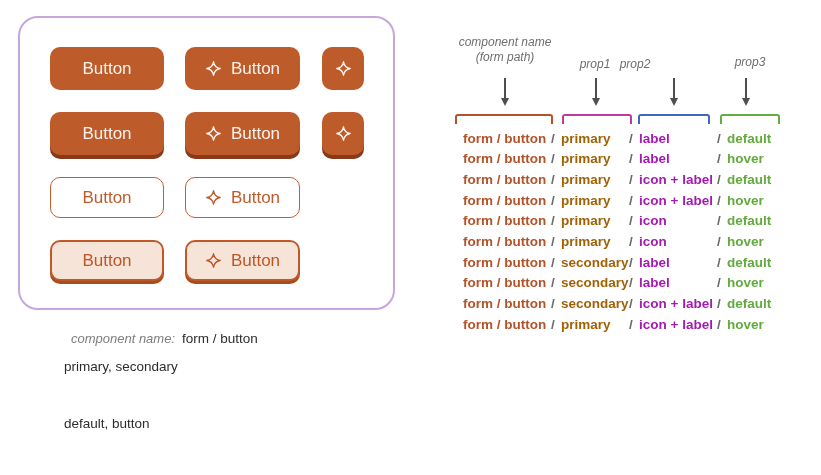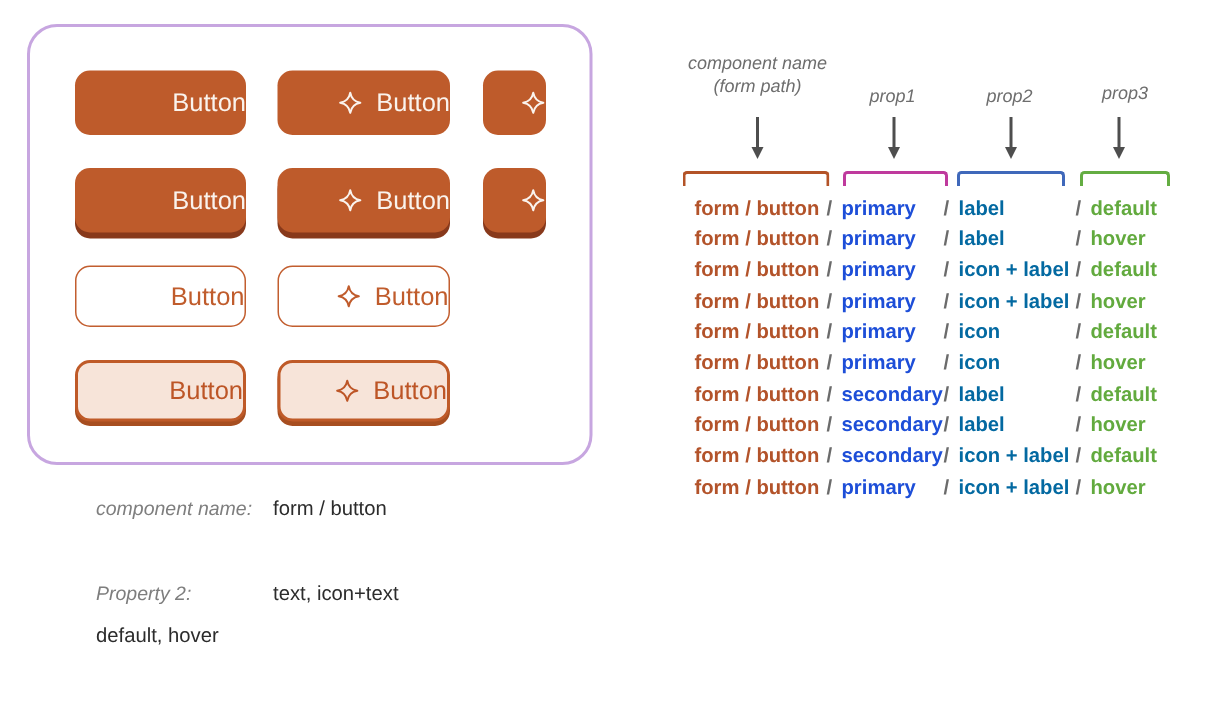--- a/index.html
+++ b/index.html
@@ -6,32 +6,32 @@
   .canvas{
     position:relative;width:821px;height:475px;background:#ffffff;overflow:hidden;
     font-family:"Liberation Sans", sans-serif;
   }
   
   .panel{
     position:absolute;left:18px;top:16px;width:377px;height:294px;
     border:2px solid #c7a6e0;border-radius:20px;box-sizing:border-box;background:#fff;
   }
   .btn{
-    position:absolute;display:flex;align-items:center;justify-content:flex-end;gap:9px;
+    position:absolute;display:flex;align-items:center;justify-content:center;gap:9px;
     border-radius:10px;box-sizing:border-box;font-size:17px;cursor:pointer;
     font-family:"Liberation Sans", sans-serif;
   }
   .btn .lbl{white-space:nowrap;}
   .solid{background:#be5b2b;color:#faf3ed;}
   .press{box-shadow:0 4px 0 #88391b;}
   .outline{background:#ffffff;border:1.5px solid #c25e2f;color:#c05c2c;}
   .tonal{background:#f7e4d9;border:2px solid #bf5a28;color:#bd5526;box-shadow:0 3px 0 #a74e20;}
   .sparkle{display:inline-flex;line-height:0;}
   
-  .spec-row{position:absolute;left:64px;display:flex;font-size:13px;}
+  .spec-row{position:absolute;left:64px;display:flex;font-size:13px;text-align:center;}
   .spec-label{width:118px;font-style:italic;color:#7e7e7e;}
   .spec-value{color:#2c2c2c;font-size:13.5px;}
   
   .ann-label{
     position:absolute;font-style:italic;color:#6e6e6e;font-size:12px;
     text-align:center;line-height:15px;
   }
   .arrow{position:absolute;width:2px;background:#4e4e4e;}
   .arrow::after{
     content:"";position:absolute;left:50%;transform:translateX(-50%);bottom:-8px;
@@ -44,22 +44,22 @@
   }
   .bk-comp{border-color:#b35327;}
   .bk-p1{border-color:#bf3a9d;}
   .bk-p2{border-color:#3f68ba;}
   .bk-p3{border-color:#64ad42;}
   
   .grid{position:absolute;left:463px;top:128px;}
   .grow{display:flex;align-items:center;height:20.65px;font-size:13.5px;font-weight:600;white-space:nowrap;}
   .c-comp{width:88px;color:#b3532a;}
   .c-sep{width:10px;color:#6b6b6b;}
-  .c-p1{width:68px;color:#1d4ed8;}
-  .c-p2{width:78px;color:#0369a1;}
+  .c-p1{width:68px;color:#a16207;}
+  .c-p2{width:78px;color:#a21caf;}
   .c-p3{color:#62aa3e;}
 </style>
 </head>
 <body>
 
 <div class="canvas">
 
   <div class="panel"></div>
 
   <div class="btn solid" style="left:50px;top:47px;width:114px;height:43px">
@@ -122,35 +122,32 @@
         </svg>
     </span>
     <span class="lbl">Button</span>
   </div>
 
   <div class="spec-row" style="top:331px">
     <span class="spec-label">component name:</span>
     <span class="spec-value">form / button</span>
   </div>
   <div class="spec-row" style="top:359px">
-  </div>
-  <div class="spec-row" style="top:388px">
-    <span class="spec-label">Property 2:</span>
-    <span class="spec-value">text, icon+text</span>
+    <span class="spec-value">primary, secondary</span>
   </div>
   <div class="spec-row" style="top:416px">
-    <span class="spec-value">default, hover</span>
+    <span class="spec-value">default, button</span>
   </div>
 
   <div class="ann-label" style="left:443px;top:35px;width:124px">
     <div>component name</div>
     <div>(form path)</div>
   </div>
   <div class="ann-label" style="left:565px;top:57px;width:60px">prop1</div>
-  <div class="ann-label" style="left:643px;top:57px;width:60px">prop2</div>
+  <div class="ann-label" style="left:605px;top:57px;width:60px">prop2</div>
   <div class="ann-label" style="left:720px;top:55px;width:60px">prop3</div>
 
   <div class="arrow" style="left:504px;top:78px;height:20px"></div>
   <div class="arrow" style="left:595px;top:78px;height:20px"></div>
   <div class="arrow" style="left:673px;top:78px;height:20px"></div>
   <div class="arrow" style="left:745px;top:78px;height:20px"></div>
 
   <div class="bracket bk-comp" style="left:455px;width:98px"></div>
   <div class="bracket bk-p1" style="left:562px;width:70px"></div>
   <div class="bracket bk-p2" style="left:638px;width:72px"></div>

